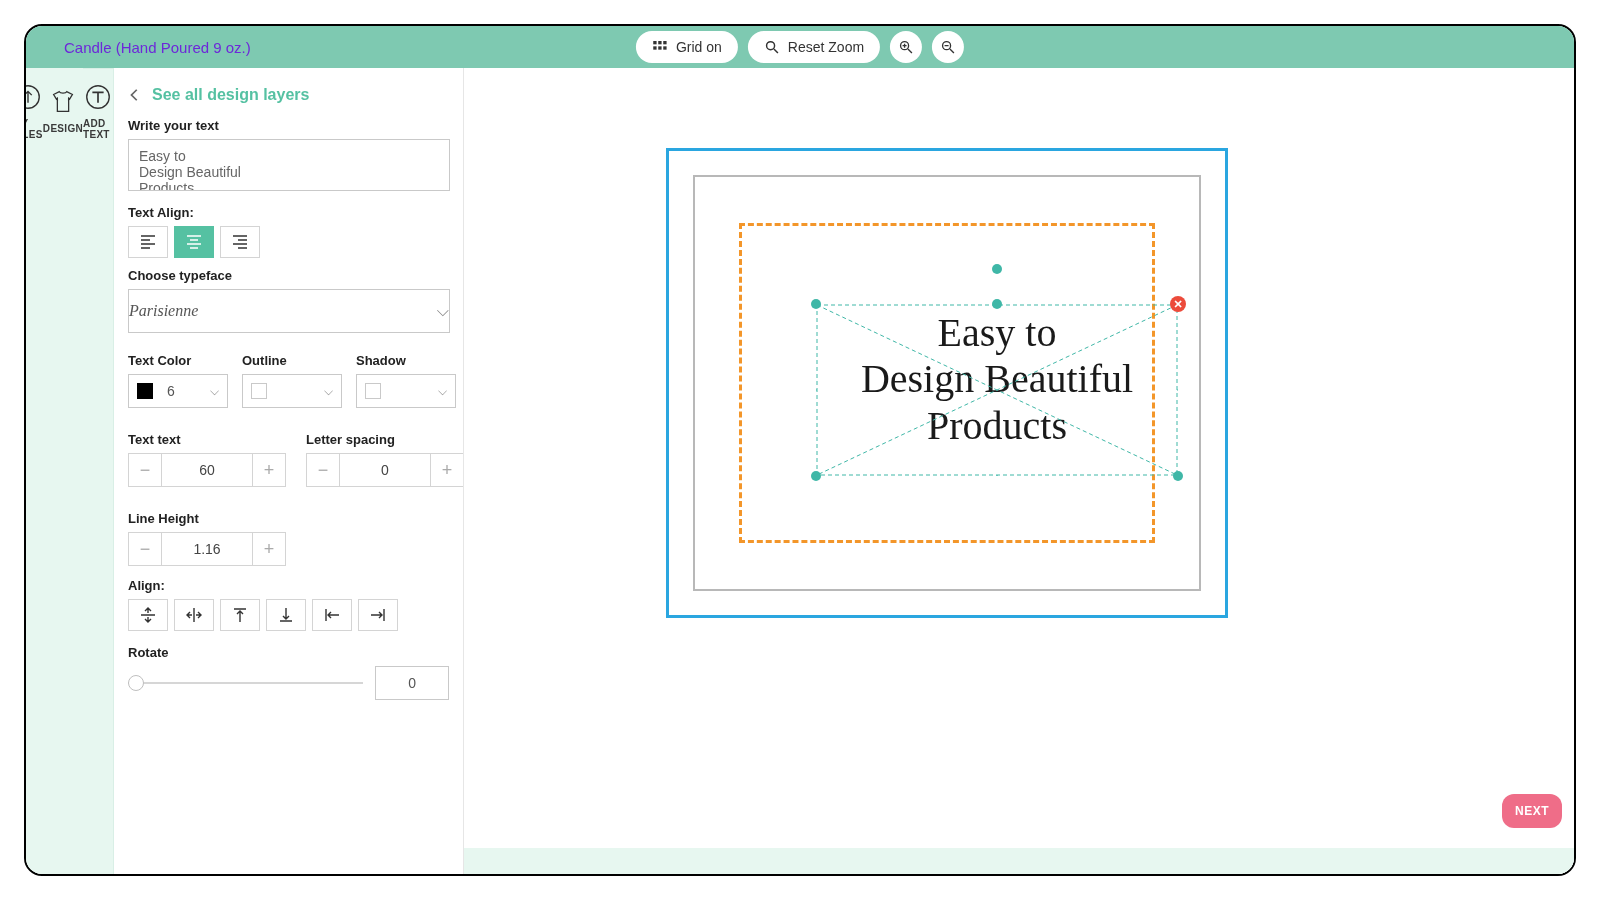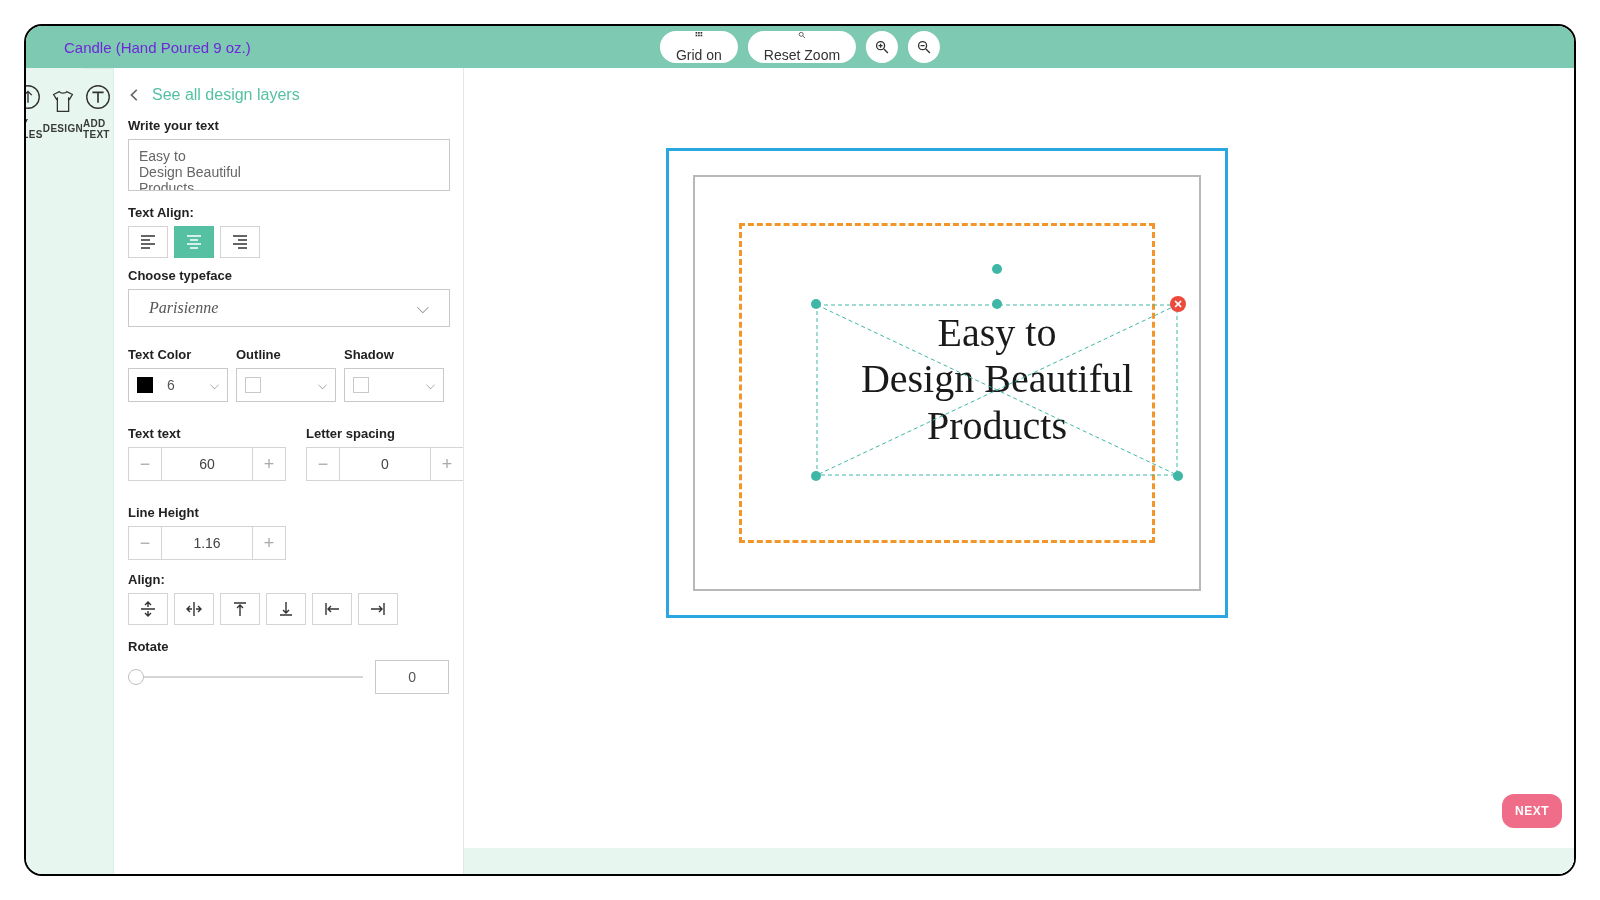--- a/index.html
+++ b/index.html
@@ -2,42 +2,42 @@
 <html><head>
 <meta charset="utf-8">
 <style>
   * { box-sizing: border-box; margin:0; padding:0; }
   html,body { width:1600px; height:900px; font-family: Arial, Helvetica, sans-serif; background:#fff; color:#333; }
   .stage { position:relative; width:1600px; height:900px; background:#fff; }
   .frame { position:absolute; left:24px; top:24px; right:24px; bottom:24px; border:2px solid #000; border-radius:18px; overflow:hidden; background:#fff;}
   .topbar { height:42px; background:#7ec9b1; display:flex; align-items:center; }
   .topbar .title { margin-left:38px; color:#6d28d9; font-size:15px; }
   .topbar .tools { margin-left:auto; display:flex; align-items:center; gap:10px; position:absolute; left:50%; transform:translateX(-50%); }
-  .pill { background:#fff; border-radius:18px; height:32px; padding:0 16px; display:flex; align-items:center; gap:8px; font-size:14px; cursor:pointer;flex-direction:column; }
+  .pill { background:#fff; border-radius:18px; height:32px; padding:0 16px; display:flex; align-items:center; gap:8px; font-size:14px; cursor:pointer; }
   .circlebtn { width:32px; height:32px; background:#fff; border-radius:50%; display:flex; align-items:center; justify-content:center; cursor:pointer; }
   .body { display:flex; height:calc(100% - 42px); }
   .rail { width:88px; background:#e7f7f0; border-right:1px solid #d9efe6; display:flex; flex-direction:row;justify-content:flex-end; }
   .rail .cell { height:85px; display:flex; flex-direction:column; align-items:center; justify-content:center; gap:6px; font-size:10px; font-weight:bold; color:#3a3a3a; letter-spacing:.3px; cursor:pointer;}
   .rail .cell.sel { background:#cdeee1; }
   .rail .cell.bot { border-top:1px solid #d9efe6; }
   .rail svg { width:30px; height:30px; }
   .panel { width:350px; background:#fff; border-right:1px solid #e6e6e6; padding:12px 14px 20px 14px; overflow:hidden; }
-  .backrow { display:flex; align-items:center; gap:10px; color:#55c1a2; font-weight:normal; margin:6px 0 14px 0; cursor:pointer; }
+  .backrow { display:flex; align-items:center; gap:10px; color:#55c1a2; font-weight:bold; margin:6px 0 14px 0; cursor:pointer; }
   .backrow svg { width:14px; height:14px; }
   .plabel { font-size:13px; font-weight:bold; margin:10px 0 6px 0; color:#222; }
   .textarea { width:322px; height:52px; border:1px solid #c9c9c9; resize:none; font-size:14px; color:#666; padding:8px 10px; font-family:inherit; }
   .textarea::-webkit-scrollbar { width:6px; }
   .textarea::-webkit-scrollbar-thumb { background:#b8b8b8; }
   .alignrow { display:flex; gap:6px; }
   .iconbtn { width:40px; height:32px; background:#fff; border:1px solid #d4d4d4; display:flex; align-items:center; justify-content:center; cursor:pointer;}
   .iconbtn.sel { background:#55c1a2; border-color:#55c1a2; color:#fff; }
   .iconbtn svg { width:18px; height:18px; }
-  .select { width:322px; height:38px; border:1px solid #c9c9c9; display:flex; align-items:center; justify-content:space-between; padding:0 20px; font-family: cursive; font-style:italic; color:#555; cursor:pointer;}
+  .select { width:322px; height:44px; border:1px solid #c9c9c9; display:flex; align-items:center; justify-content:space-between; padding:0 0; font-family: cursive; font-style:italic; color:#555; cursor:pointer;}
   .select .chev { font-family:Arial; font-style:normal; color:#888; }
-  .row3 { display:flex; gap:8px; }
+  .row3 { display:flex; gap:14px; }
   .col { display:flex; flex-direction:column; }
   .colorbox { width:100px; height:34px; border:1px solid #c9c9c9; display:flex; align-items:center; padding:0 8px; gap:10px; cursor:pointer;}
   .swatch { width:16px; height:16px; background:#000; }
   .swatch.inact { background:#fff; border:1px solid #c9c9c9;}
   .num { font-size:14px; color:#555; margin-left:4px;}
   .chev2 { margin-left:auto; color:#888; font-size:12px;}
   .stepper { display:flex; height:34px; }
   .step { width:34px; border:1px solid #d4d4d4; display:flex; align-items:center; justify-content:center; color:#aaa; font-size:18px; cursor:pointer; background:#fff;}
   .stepval { width:90px; border-top:1px solid #d4d4d4; border-bottom:1px solid #d4d4d4; display:flex; align-items:center; justify-content:center; font-size:14px; color:#444;}
   .row2 { display:flex; gap:20px; }

